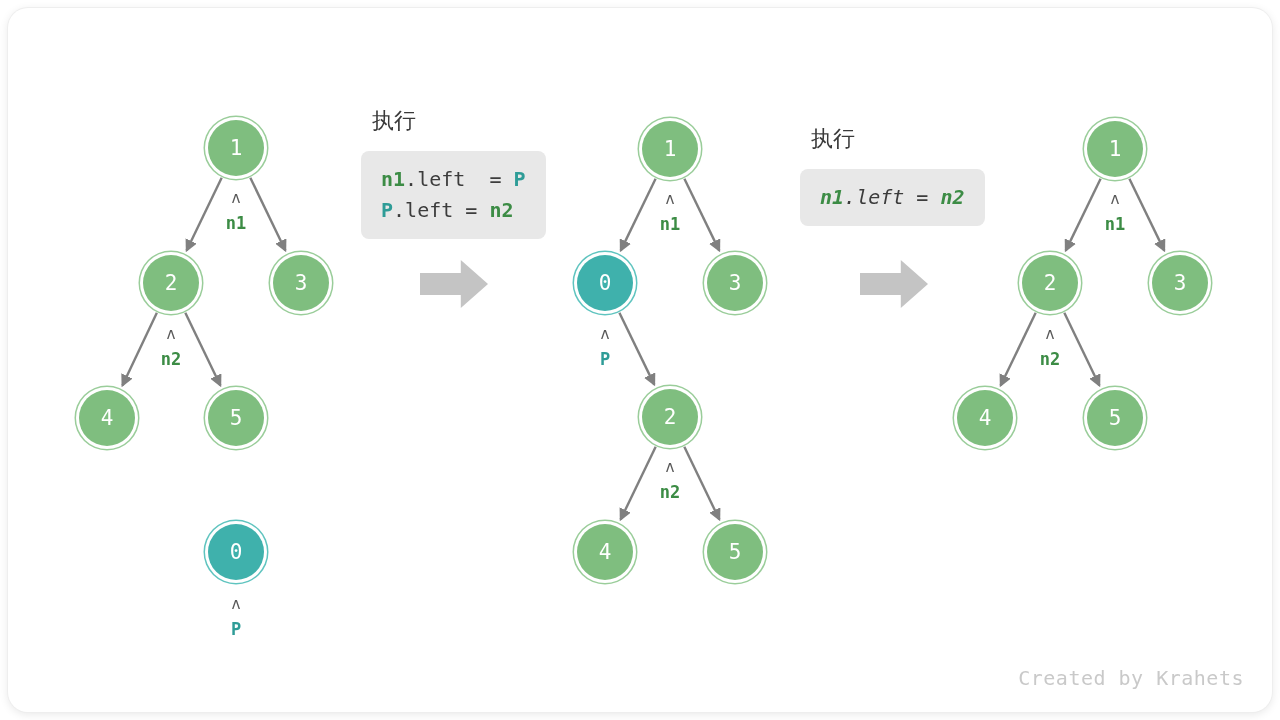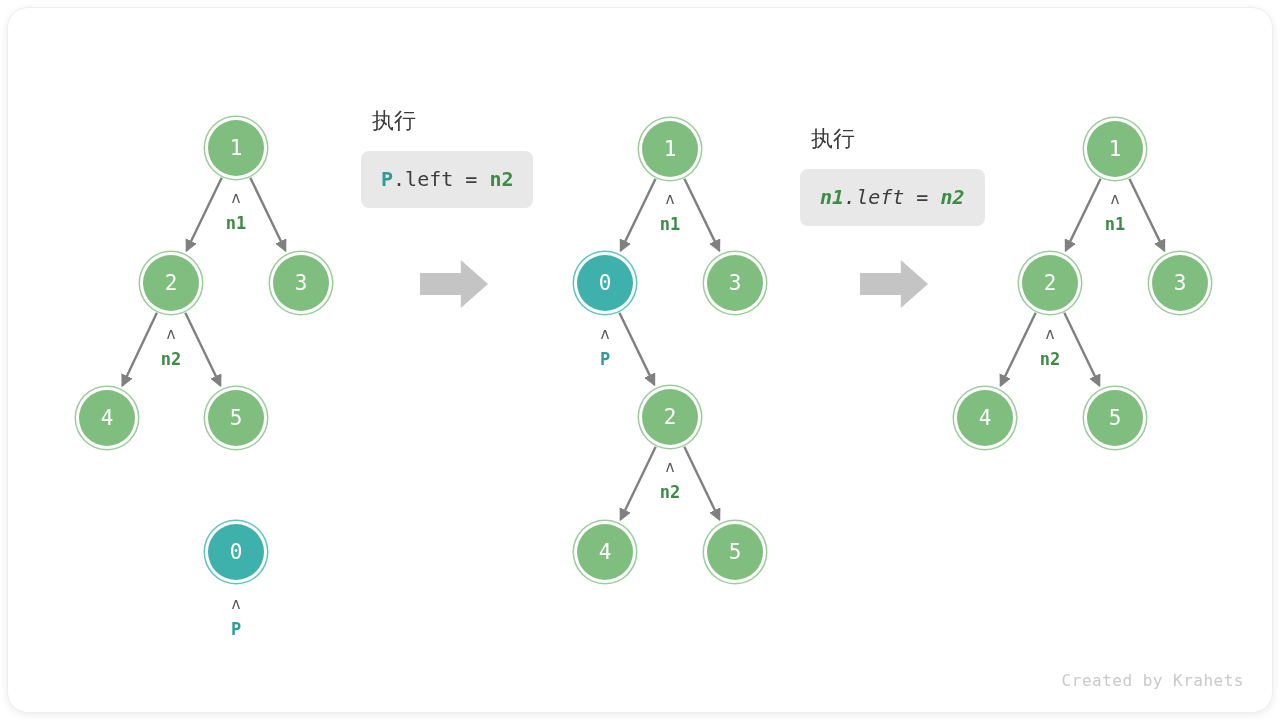--- a/index.html
+++ b/index.html
@@ -108,21 +108,21 @@
   .code-box .tok-green { color: #3C8C45; font-weight: bold; }
   .code-box .tok-teal  { color: #2E9C97; font-weight: bold; }
   .code-box .tok-plain { color: #3c3c3c; }
 
   
   #footer {
     position: absolute;
     right: 28px;
     bottom: 22px;
     font-family: "DejaVu Sans Mono", monospace;
-    font-size: 16px;
+    font-size: 20px;
     color: #c9c9c9;
     letter-spacing: 0.5px;
   }
 </style>
 </head>
 <body>
 
 <div id="stage">
   <div id="card">
 
@@ -185,20 +185,20 @@
         <div class="ptr-label teal" style="left: 567px; top: 343px;">P</div>
         <div class="caret" style="left: 650px; top: 452px;">ʌ</div>
         <div class="ptr-label green" style="left: 632px; top: 476px;">n2</div>
         <div class="caret" style="left: 1095px; top: 184px;">ʌ</div>
         <div class="ptr-label green" style="left: 1077px; top: 208px;">n1</div>
         <div class="caret" style="left: 1030px; top: 319px;">ʌ</div>
         <div class="ptr-label green" style="left: 1012px; top: 343px;">n2</div>
       </div>
     <div id="steps-layer">
         <div class="step-heading" style="left: 364px; top: 102px;">执行</div>
-        <div class="code-box" style="left: 353px; top: 143px;"><div><span class="tok-teal">P</span><span class="tok-plain">.left = </span><span class="tok-green">n2</span></div></div>
+        <div class="code-box" style="left: 353px; top: 143px;"><div><span class="tok-green">n1</span><span class="tok-plain">.left  = </span><span class="tok-teal">P</span></div><div><span class="tok-teal">P</span><span class="tok-plain">.left = </span><span class="tok-green">n2</span></div></div>
         <div class="step-heading" style="left: 803px; top: 120px;">执行</div>
         <div class="code-box" style="left: 792px; top: 161px; font-style: italic;"><div><span class="tok-green">n1</span><span class="tok-plain">.left = </span><span class="tok-green">n2</span></div></div>
       </div>
 
     <div id="footer">Created by Krahets</div>
   </div>
 </div>
 
 </body></html>

